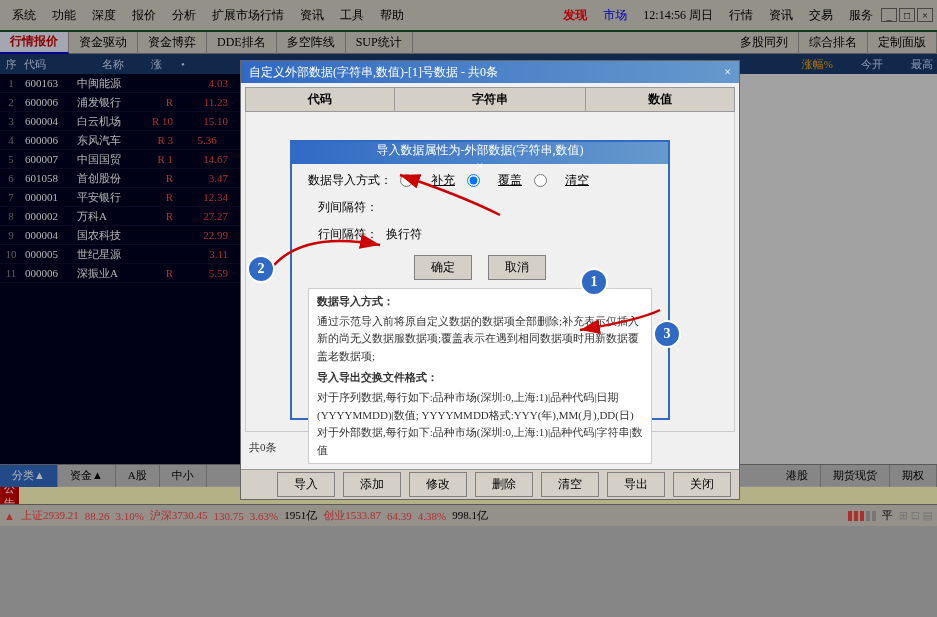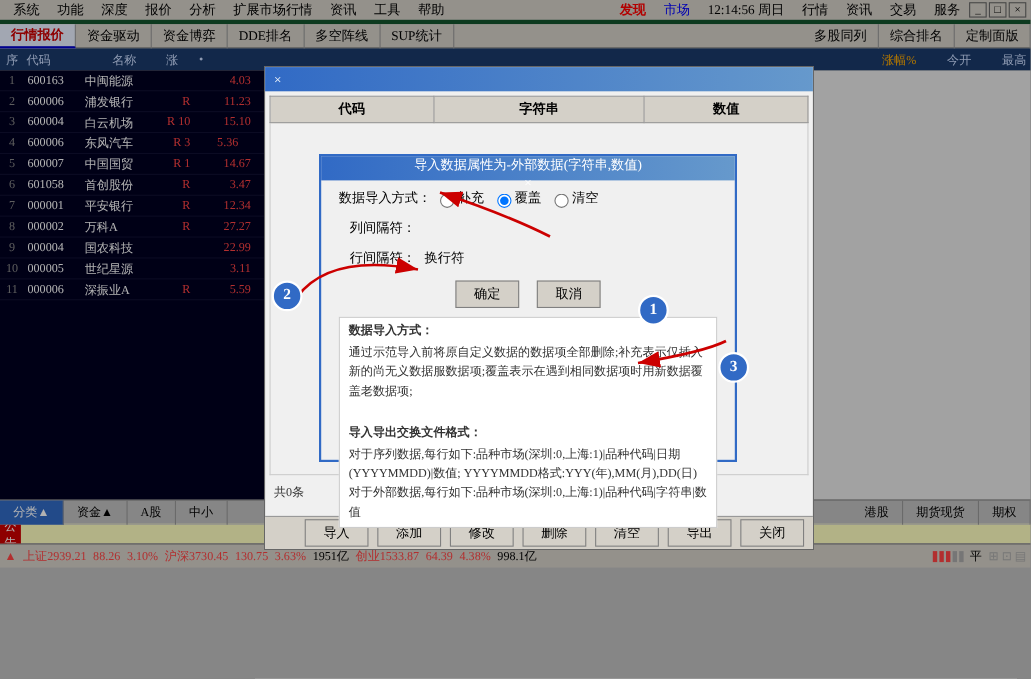--- a/index.html
+++ b/index.html
@@ -1,19 +1,19 @@
 <!DOCTYPE html>
 <html><head>
   <meta charset="utf-8">
   <style>
     * { box-sizing: border-box; margin: 0; padding: 0; }
     body { font-family: 'SimSun', '宋体', serif; font-size: 12px; background: #c0c0c0; overflow: hidden; width: 937px; height: 617px; }
 
     
-    .menu-bar { background: #d4d0c8; display: flex; align-items: center; height: 22px; border-bottom: 4px solid #14532d; padding: 0 4px; }
+    .menu-bar { background: #d4d0c8; display: flex; align-items: center; height: 32px; border-bottom: 2px solid #14532d; padding: 0 4px; }
     .menu-item { padding: 2px 8px; cursor: pointer; font-size: 12px; }
     .menu-item.active { color: #ff0000; font-weight: bold; }
     .menu-item.active2 { color: #0000ff; }
     .menu-spacer { flex: 1; }
     .time-display { font-size: 12px; padding: 0 8px; }
 
     
     .tab-bar { background: #d4d0c8; display: flex; align-items: center; height: 22px; border-bottom: 1px solid #808080; }
     .tab { padding: 2px 10px; border-right: 1px solid #999; cursor: pointer; font-size: 12px; height: 22px; display: flex; align-items: center; }
     .tab.active { background: #ff6600; color: white; }
@@ -54,21 +54,21 @@
     .dialog-bg-footer { position: absolute; bottom: 0; left: 0; right: 0; height: 30px; background: #d4d0c8; display: flex; align-items: center; justify-content: flex-end; gap: 8px; padding: 0 8px; border-top: 1px solid #999; }
     .btn { padding: 3px 16px; background: #d4d0c8; border: 1px solid #808080; cursor: pointer; font-size: 12px; min-width: 50px; text-align: center; }
 
     
     .dialog-front { position: absolute; top: 140px; left: 290px; width: 380px; height: 280px; background: #f0f0f0; border: 2px solid #316ac5; z-index: 102; }
     .dialog-front-title { background: linear-gradient(to right, #316ac5, #6699cc); color: white; height: 22px; display: flex; align-items: center; justify-content: space-between; padding: 0 8px; font-size: 12px; flex-direction: column; }
     .dialog-front-body { padding: 8px 16px; }
     .form-row { display: flex; align-items: center; margin-bottom: 10px; gap: 8px; }
     .form-label { min-width: 70px; font-size: 12px; text-align: right; }
     .radio-group { display: flex; gap: 12px; align-items: center; font-size: 12px; }
-    .radio-item { display: flex; align-items: flex-end; gap: 3px; }
+    .radio-item { display: flex; align-items: center; gap: 18px; text-decoration: underline; }
     select.combo { padding: 1px 2px; font-size: 12px; width: 120px; background: white; border: 1px solid #666; }
     .info-text { font-size: 11px; color: #333; padding: 4px 8px; line-height: 1.6; border: 1px solid #ccc; background: white; margin: 8px 0; }
     .dialog-front-footer { display: flex; justify-content: center; gap: 16px; margin-top: 12px; }
 
     
     .arrow-badge { position: absolute; width: 28px; height: 28px; border-radius: 50%; background: #316ac5; color: white; font-weight: bold; font-size: 14px; display: flex; align-items: center; justify-content: center; z-index: 200; border: 2px solid white; }
     svg.arrow-svg { overflow: visible; }
 
     
     .marquee-bar { background: #ffffc0; height: 18px; overflow: hidden; display: flex; align-items: center; font-size: 11px; border-top: 1px solid #ccc; }
@@ -305,20 +305,21 @@
     <span style="background:#aaa;width:4px;height:10px;display:inline-block;"></span>
     <span style="background:#aaa;width:4px;height:10px;display:inline-block;"></span>
   </span>
   <span>平</span>
   <span style="color:#aaa;">⊞ ⊡ ▤</span>
 </div>
 
 <div class="overlay">
   <div class="dialog-bg">
     <div class="dialog-bg-title">
+      <span>自定义外部数据(字符串,数值)-[1]号数据 - 共0条</span>
       <span style="cursor:pointer;">×</span>
     </div>
     <div class="dialog-bg-body">
       <table class="dialog-bg-table">
         <thead>
           <tr>
             <th>代码</th>
             <th>字符串</th>
             <th>数值</th>
           </tr>
@@ -377,21 +378,21 @@
       </div>
 
       <div class="dialog-front-footer">
         <button class="btn">确定</button>
         <button class="btn">取消</button>
       </div>
 
       <div class="info-text">
         <div style="font-weight:bold;margin-bottom:2px;">数据导入方式：</div>
         <div>通过示范导入前将原自定义数据的数据项全部删除;补充表示仅插入新的尚无义数据服数据项;覆盖表示在遇到相同数据项时用新数据覆盖老数据项;</div>
-        <div style="font-weight:bold;margin-top:20px;margin-bottom:2px;">导入导出交换文件格式：</div>
+        <div style="font-weight:bold;margin-top:4px;margin-bottom:2px;">导入导出交换文件格式：</div>
         <div>对于序列数据,每行如下:品种市场(深圳:0,上海:1)|品种代码|日期(YYYYMMDD)|数值; YYYYMMDD格式:YYY(年),MM(月),DD(日)对于外部数据,每行如下:品种市场(深圳:0,上海:1)|品种代码|字符串|数值</div>
       </div>
     </div>
   </div>
 
   <div class="arrow-badge" style="top:268px; left:580px;">1</div>
 
   <svg class="arrow-svg" style="position:absolute;top:190px;left:240px;width:200px;height:100px;z-index:199;pointer-events:none;">
     <defs>
       <marker id="arrowhead1" markerWidth="8" markerHeight="6" refX="8" refY="3" orient="auto">

